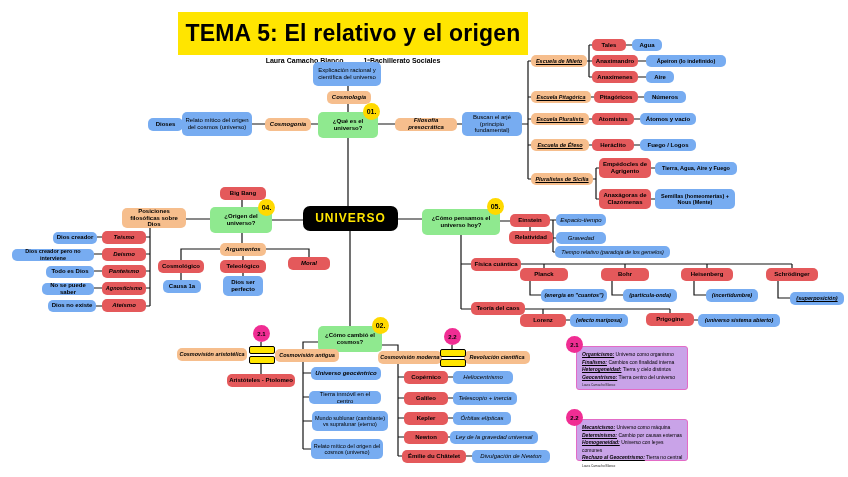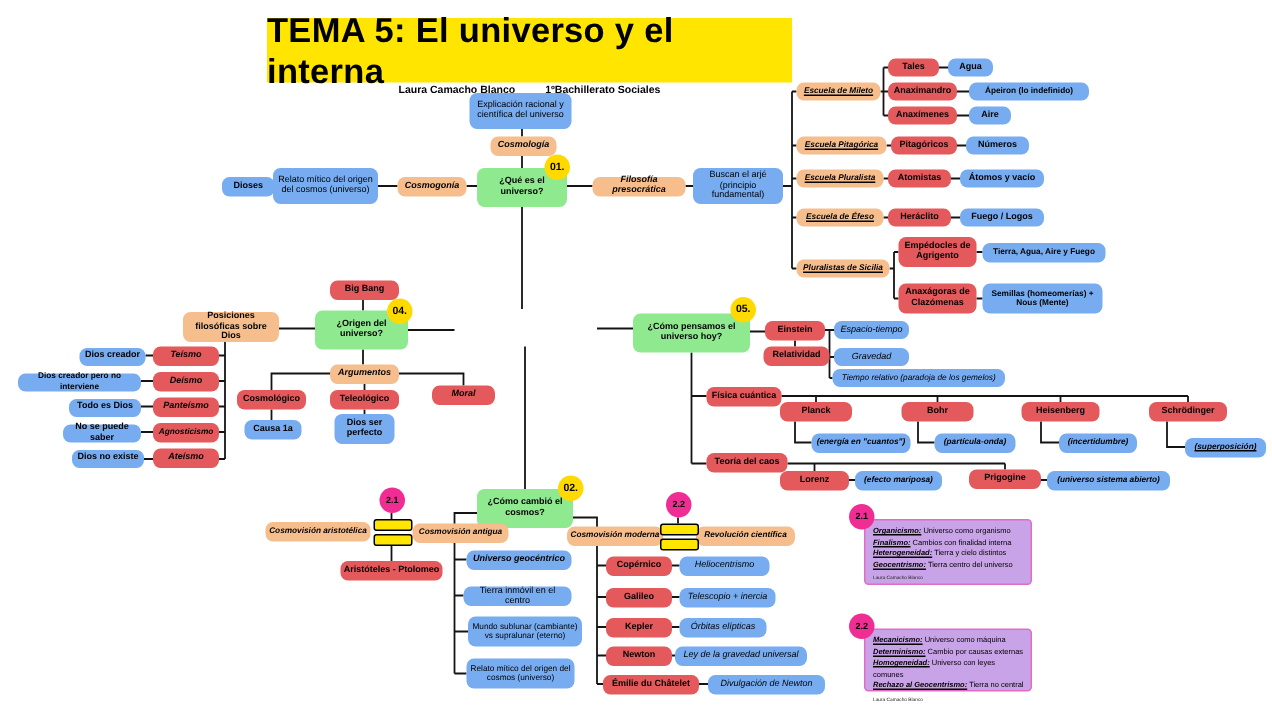--- a/index.html
+++ b/index.html
@@ -64,21 +64,21 @@
       M566,320 L570,320 M694,320 L698,320
       M350,231 L350,326
       M318,342 L303,342 L303,449 M303,373 L311,373 M303,397 L309,397 M303,421 L312,421 M303,449 L311,449
       M261,342 L261,346 M261,362 L261,374
       M382,345 L398,345 L398,456 M398,377 L404,377 M398,398 L404,398 M398,418 L404,418 M398,437 L404,437 M398,456 L402,456
       M448,377 L453,377 M448,398 L453,398 M448,418 L453,418 M448,437 L450,437 M466,456 L472,456
       M452,345 L452,349"></path>
   </svg>
 
   <div class="banner">
-    <h1>TEMA 5: El universo y el interna</h1>
+    <h1>TEMA 5: El relativo y el origen</h1>
   </div>
   <div class="subtitle">
     <span>Laura Camacho Blanco</span>
     <span>1ºBachillerato Sociales</span>
   </div>
 
   <div class="node blue" style="left:313px;top:62px;width:68px;height:24px">Explicación racional y científica del universo</div>
   <div class="node orange b i" style="left:327px;top:91px;width:44px;height:13px">Cosmología</div>
   <div class="node green b" style="left:318px;top:112px;width:60px;height:26px">¿Qué es el universo?</div>
   <div class="badge ybadge" style="left:363px;top:103px">01.</div>
@@ -103,20 +103,21 @@
   <div class="node blue b" style="left:640px;top:113px;width:56px;height:12px">Átomos y vacío</div>
   <div class="node orange b i u" style="left:531px;top:139px;width:58px;height:12px;font-size:5.5px">Escuela de Éfeso</div>
   <div class="node red b" style="left:592px;top:139px;width:42px;height:12px">Heráclito</div>
   <div class="node blue b" style="left:640px;top:139px;width:56px;height:12px">Fuego / Logos</div>
   <div class="node orange b i u" style="left:531px;top:173px;width:62px;height:12px;font-size:5.5px">Pluralistas de Sicilia</div>
   <div class="node red b" style="left:599px;top:158px;width:52px;height:20px">Empédocles de Agrigento</div>
   <div class="node blue b" style="left:655px;top:162px;width:82px;height:13px;font-size:5.5px">Tierra, Agua, Aire y Fuego</div>
   <div class="node red b" style="left:599px;top:189px;width:52px;height:20px">Anaxágoras de Clazómenas</div>
   <div class="node blue b" style="left:655px;top:189px;width:80px;height:20px;font-size:5.5px">Semillas (homeomerías) + Nous (Mente)</div>
 
+  <div class="node blackbox" style="left:303px;top:206px;width:95px;height:25px">UNIVERSO</div>
 
   <div class="node red b" style="left:220px;top:187px;width:46px;height:13px">Big Bang</div>
   <div class="node green b" style="left:210px;top:207px;width:62px;height:26px">¿Origen del universo?</div>
   <div class="badge ybadge" style="left:258px;top:199px">04.</div>
   <div class="node orange b" style="left:122px;top:208px;width:64px;height:20px">Posiciones filosóficas sobre Dios</div>
   <div class="node red b i" style="left:102px;top:231px;width:44px;height:13px">Teísmo</div>
   <div class="node blue b" style="left:53px;top:231.5px;width:44px;height:12px">Dios creador</div>
   <div class="node red b i" style="left:102px;top:248px;width:44px;height:13px">Deísmo</div>
   <div class="node blue b" style="left:12px;top:248.5px;width:82px;height:12px;font-size:5.5px">Dios creador pero no interviene</div>
   <div class="node red b i" style="left:102px;top:265px;width:44px;height:13px">Panteísmo</div>

